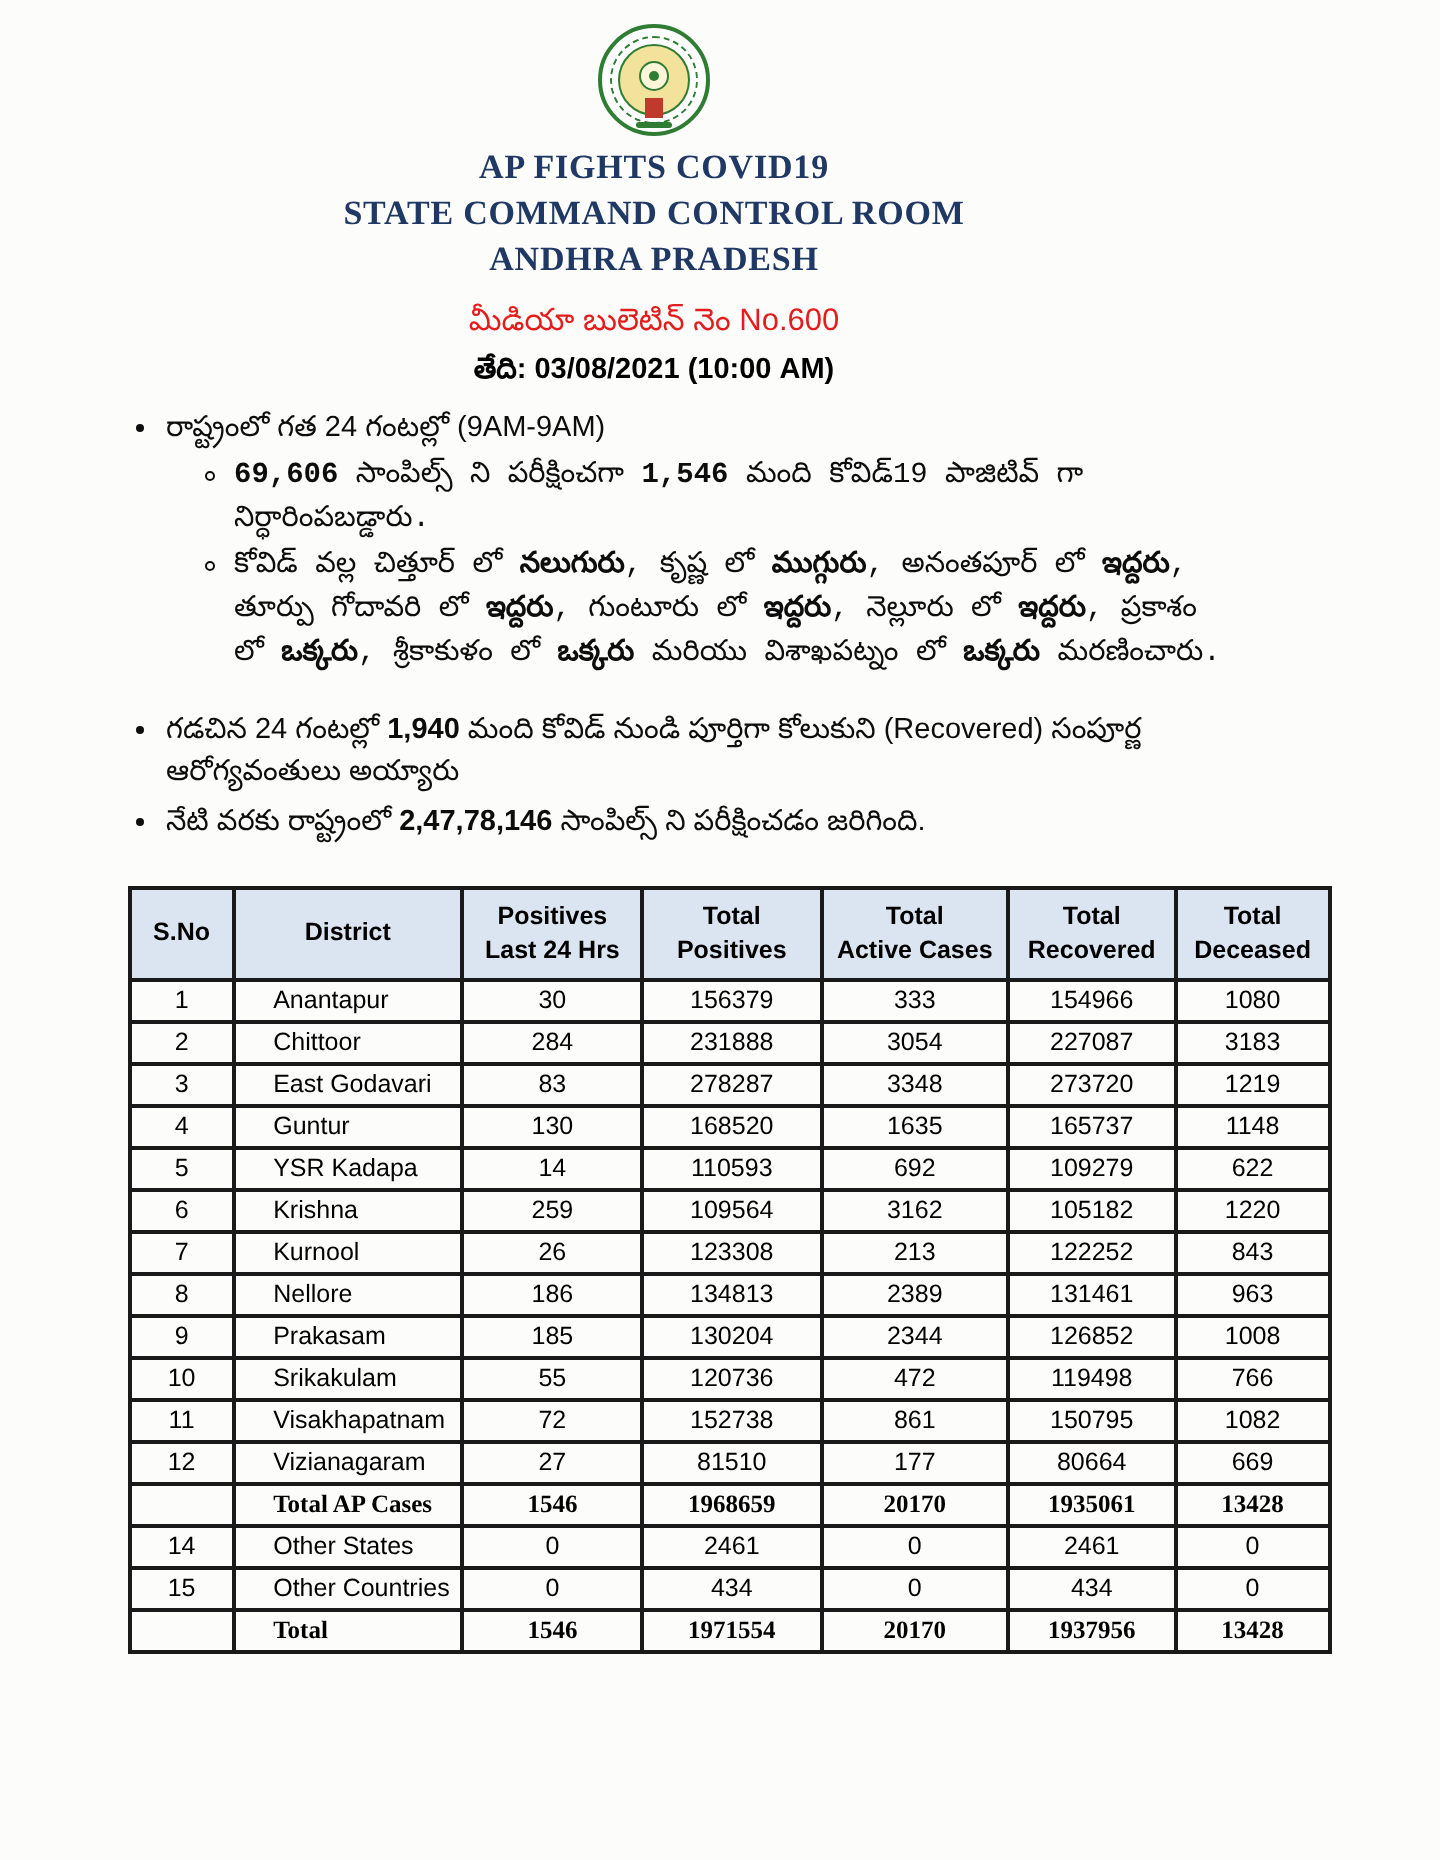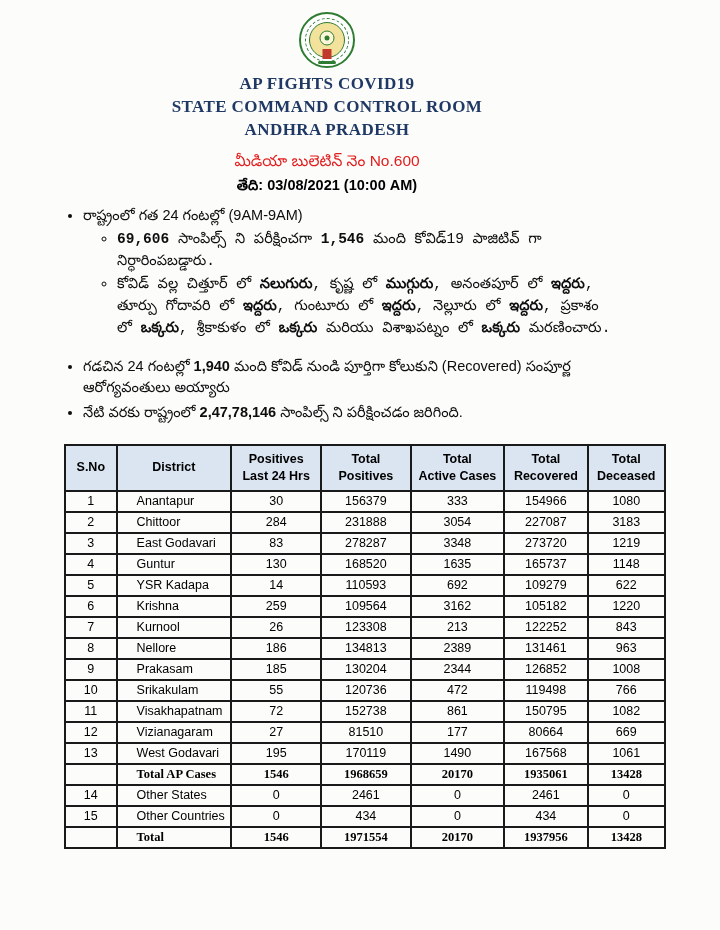--- a/index.html
+++ b/index.html
@@ -268,29 +268,20 @@
         </tr>
         <tr>
           <td>12</td>
           <td class="left">Vizianagaram</td>
           <td>27</td>
           <td>81510</td>
           <td>177</td>
           <td>80664</td>
           <td>669</td>
         </tr>
-        <tr>
-          <td>13</td>
-          <td class="left">West Godavari</td>
-          <td>195</td>
-          <td>170119</td>
-          <td>1490</td>
-          <td>167568</td>
-          <td>1061</td>
-        </tr>
         <tr class="bold-row">
           <td></td>
           <td class="left">Total AP Cases</td>
           <td>1546</td>
           <td>1968659</td>
           <td>20170</td>
           <td>1935061</td>
           <td>13428</td>
         </tr>
         <tr>

